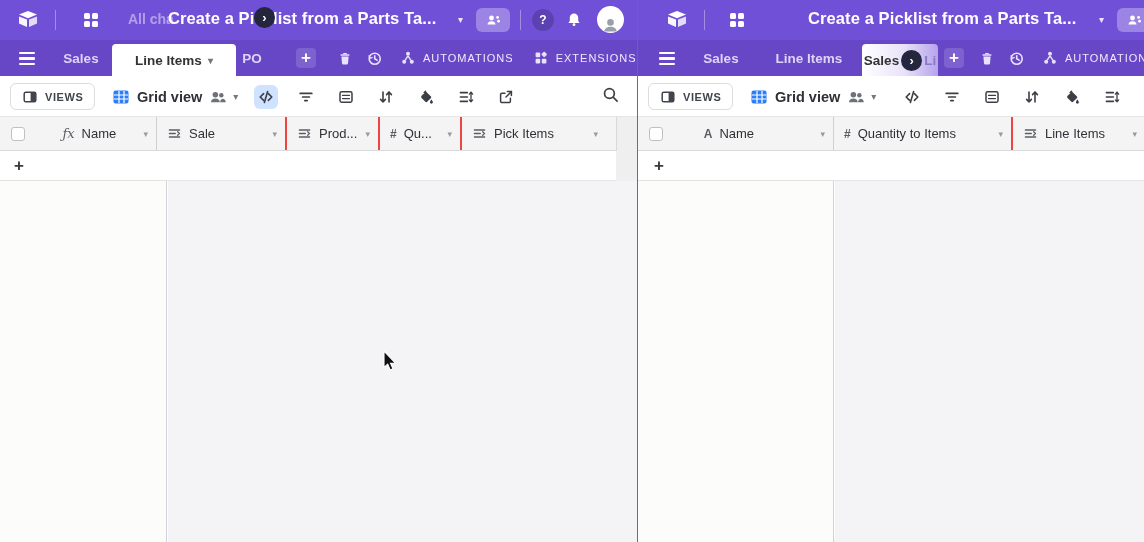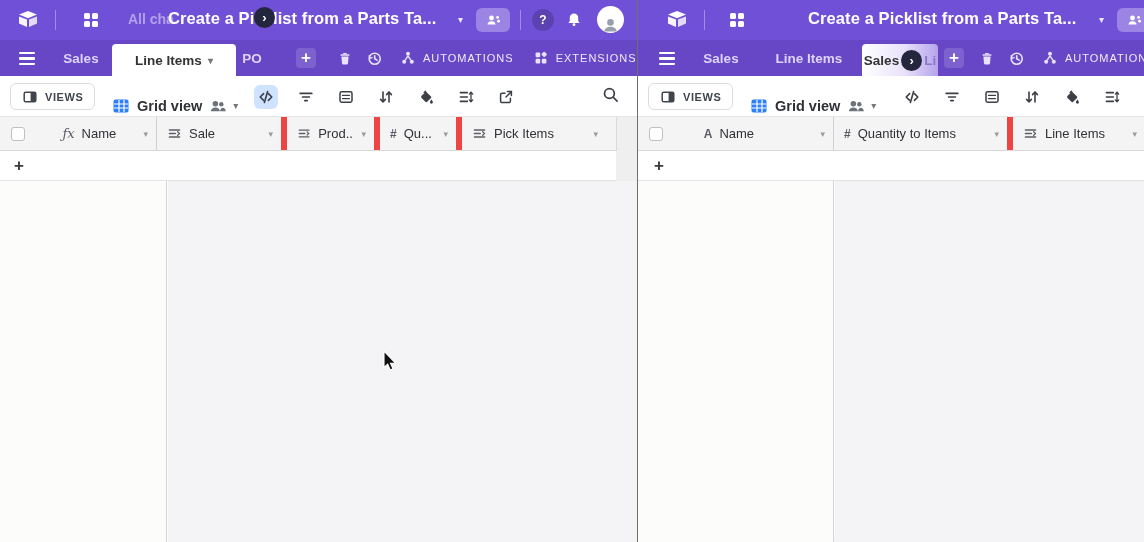--- a/index.html
+++ b/index.html
@@ -44,33 +44,33 @@
               color:#fff; font-size:17px; font-weight:600; background:rgba(255,255,255,.14); }
   .tb-right-group { position:absolute; top:0; height:36px; display:flex; align-items:center; gap:13px; }
   .tb-tool-label { color:#efeafd; font-size:11px; font-weight:400; letter-spacing:1px; white-space:nowrap; }
   .tb-icon svg { display:block; }
 
   
   .toolbar { position:absolute; top:76px; left:0; right:0; height:41px; background:#fff; border-bottom:1px solid #e6e6e6; }
   .views-btn { position:absolute; left:10px; top:7px; height:27px; padding:0 11px; border:1px solid #dcdcdc;
                border-radius:6px; background:#fff; display:flex; align-items:center; gap:7px; }
   .views-label { font-size:11px; font-weight:700; letter-spacing:.6px; color:#40444d; }
-  .viewbar { position:absolute; left:112px; top:16px; height:27px; display:flex; align-items:center; gap:7px; }
+  .viewbar { position:absolute; left:112px; top:7px; height:27px; display:flex; align-items:center; gap:7px; }
   .view-name { font-size:14.5px; font-weight:700; color:#2f3137; }
   .tool-icons { position:absolute; left:258px; top:7px; height:27px; display:flex; align-items:center; gap:24px; }
   .ticon { display:flex; align-items:center; justify-content:center; }
   .ticon.hl { background:#cfe2ff; border-radius:6px; padding:4px; margin:-4px; }
   .search-icon-abs { position:absolute; right:18px; top:10px; }
 
   
   .thead { position:absolute; top:117px; left:0; right:0; height:34px; background:#efefef; }
   .thead-inner { position:absolute; left:0; top:0; height:34px; background:#f4f4f4; display:flex;
                  border-bottom:1px solid #d9d9d9; }
   .hcell { height:33px; display:flex; align-items:center; padding:0 8px 0 10px; gap:7px;
-           border-right:6px solid #ef4444; position:relative; }
+           border-right:2px solid #ef4444; position:relative; }
   .hcell.nb { border-right:none; }
   .primary-group { display:flex; border-right:1px solid #cfcfd4; }
   .primary-group .hcell { border-right:none; }
   .hlabel { font-size:13px; color:#2f3137; white-space:nowrap; overflow:hidden; }
   .hchev { margin-left:auto; color:#9a9a9a; font-size:9px; }
   .cb-cell { width:56px; display:flex; align-items:center; padding-left:11px; height:33px; }
   .cbx { width:14px; height:14px; border:1.5px solid #c0c0c4; border-radius:3px; background:#fff; appearance:none; }
   .col-glyph { font-size:12px; color:#5a5d64; font-weight:600; }
   .fx-glyph { font-family:"DejaVu Serif", serif; font-style:italic; font-size:13px; color:#5a5d64; }
 

